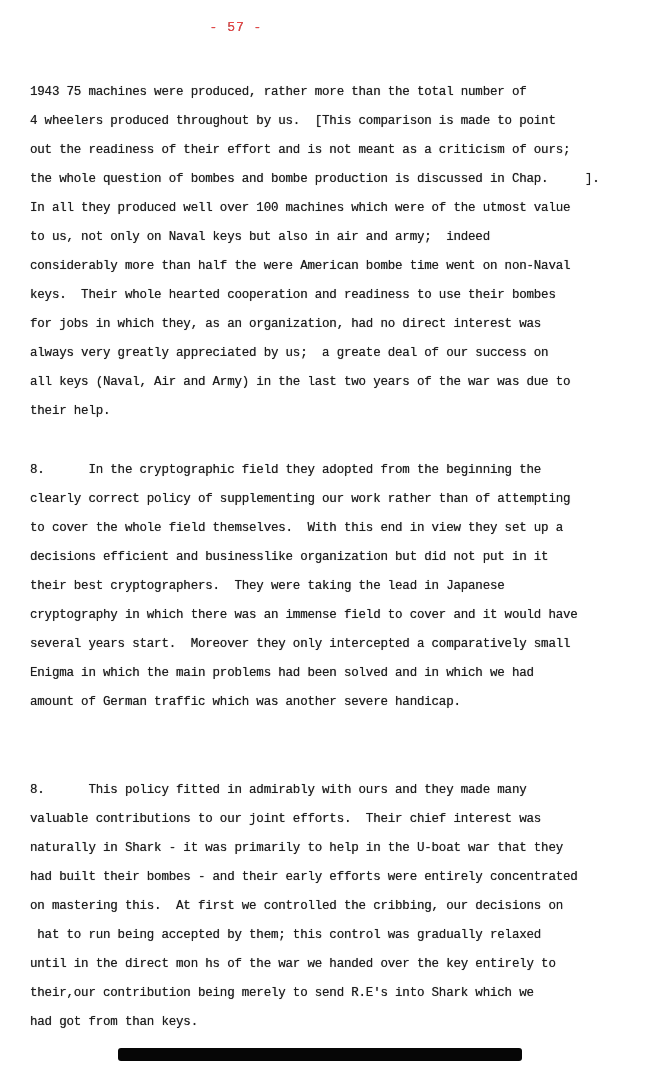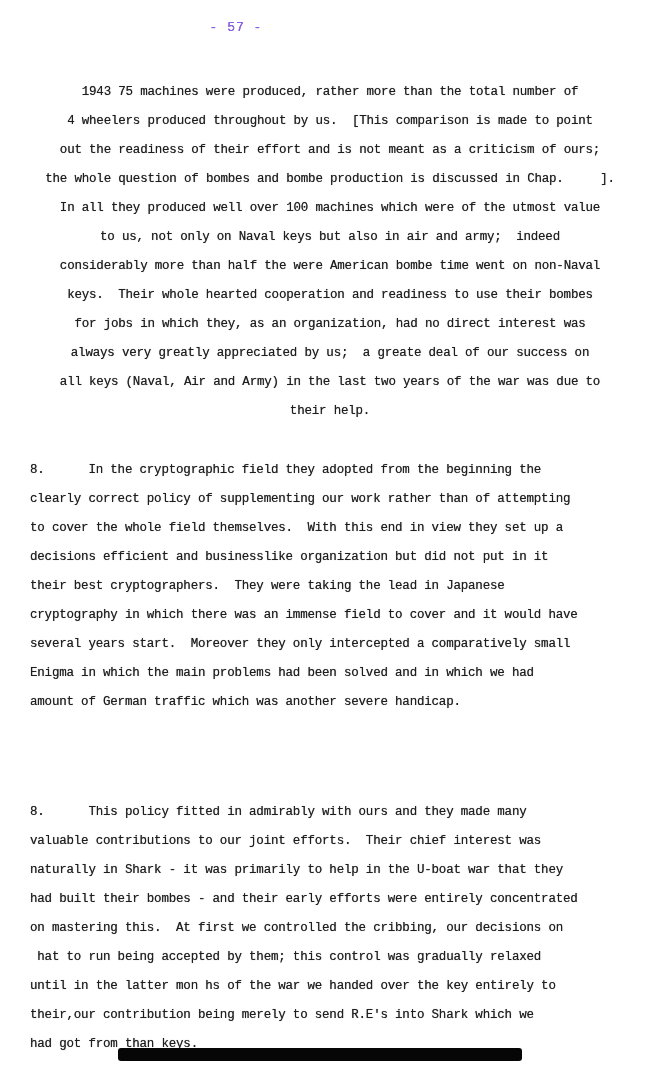--- a/index.html
+++ b/index.html
@@ -18,31 +18,31 @@
     color: #1e1e1e;
   }
   .page-header {
     position: absolute;
     top: 20px;
     left: 0;
     width: 472px;           
     text-align: center;
     font-size: 13px;
     letter-spacing: 1px;
-    color: #8b5cf6;
+    color: #ef4444;
     text-shadow: 0 0 0.6px rgba(20,20,20,0.65);
   }
   .paragraph {
     position: absolute;
     left: 30px;
     width: 600px;
   }
-  .p1 { top: 78px; text-align: center; }
+  .p1 { top: 78px; }
   .p2 { top: 456px; }
-  .p3 { top: 776px; margin-top: 22px; }
+  .p3 { top: 776px; }
   .text-line {
     height: 29px;
     line-height: 29px;
     white-space: pre;       
     font-size: 12.5px;
     letter-spacing: -0.2px;
     color: #1e1e1e;
     text-shadow: 0 0 0.7px rgba(25,25,25,0.7);  
   }
   .scan-bar {
@@ -89,20 +89,20 @@
     <div class="text-line">amount of German traffic which was another severe handicap.</div>
   </div>
 
   <div class="paragraph p3">
     <div class="text-line">8.      This policy fitted in admirably with ours and they made many</div>
     <div class="text-line">valuable contributions to our joint efforts.  Their chief interest was</div>
     <div class="text-line">naturally in Shark - it was primarily to help in the U-boat war that they</div>
     <div class="text-line">had built their bombes - and their early efforts were entirely concentrated</div>
     <div class="text-line">on mastering this.  At first we controlled the cribbing, our decisions on</div>
     <div class="text-line"> hat to run being accepted by them; this control was gradually relaxed</div>
-    <div class="text-line">until in the latter mon hs of the war we handed over the key entirely to</div>
+    <div class="text-line">until in the direct mon hs of the war we handed over the key entirely to</div>
     <div class="text-line">their,our contribution being merely to send R.E's into Shark which we</div>
     <div class="text-line">had got from than keys.</div>
   </div>
 
   <div class="scan-bar"></div>
 
 </div>
 
 </body></html>

